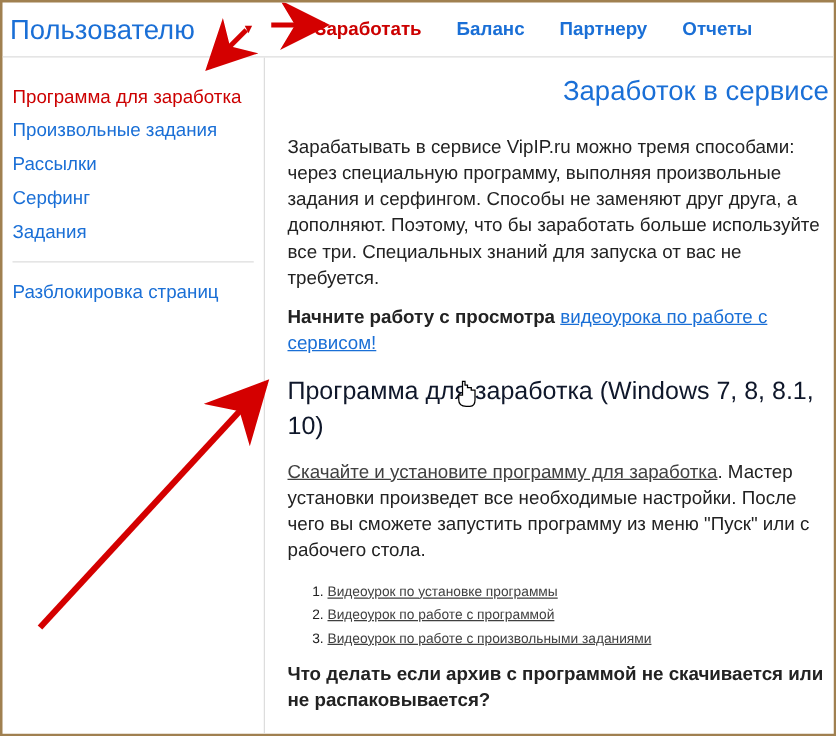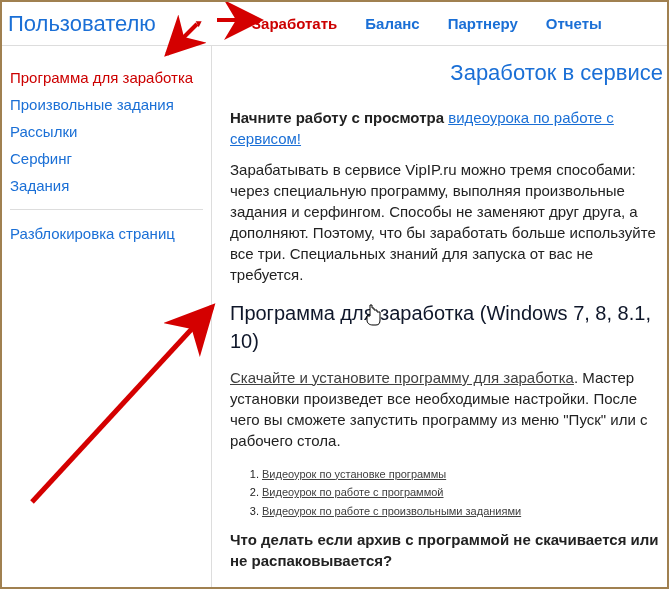--- a/index.html
+++ b/index.html
@@ -116,25 +116,25 @@
     <a>Рассылки</a>
     <a>Серфинг</a>
     <a>Задания</a>
     <hr>
     <a>Разблокировка страниц</a>
   </div>
 
   <div class="content">
     <h1>Заработок в сервисе</h1>
 
+    <p>Зарабатывать в сервисе VipIP.ru можно тремя способами: через специальную программу, выполняя произвольные задания и серфингом. Способы не заменяют друг друга, а дополняют. Поэтому, что бы заработать больше используйте все три. Специальных знаний для запуска от вас не требуется.</p>
+
     <p>
       <strong>Начните работу с просмотра </strong><a class="link">видеоурока по работе с сервисом!</a>
     </p>
-
-    <p>Зарабатывать в сервисе VipIP.ru можно тремя способами: через специальную программу, выполняя произвольные задания и серфингом. Способы не заменяют друг друга, а дополняют. Поэтому, что бы заработать больше используйте все три. Специальных знаний для запуска от вас не требуется.</p>
 
     <h2>Программа для заработка (Windows 7, 8, 8.1, 10)</h2>
 
     <p>
       <a class="vlink">Скачайте и установите программу для заработка</a><span>. Мастер установки произведет все необходимые настройки. После чего вы сможете запустить программу из меню "Пуск" или с рабочего стола.</span>
     </p>
 
     <ol>
       <li><a class="vlink">Видеоурок по установке программы</a></li>
       <li><a class="vlink">Видеоурок по работе с программой</a></li>

